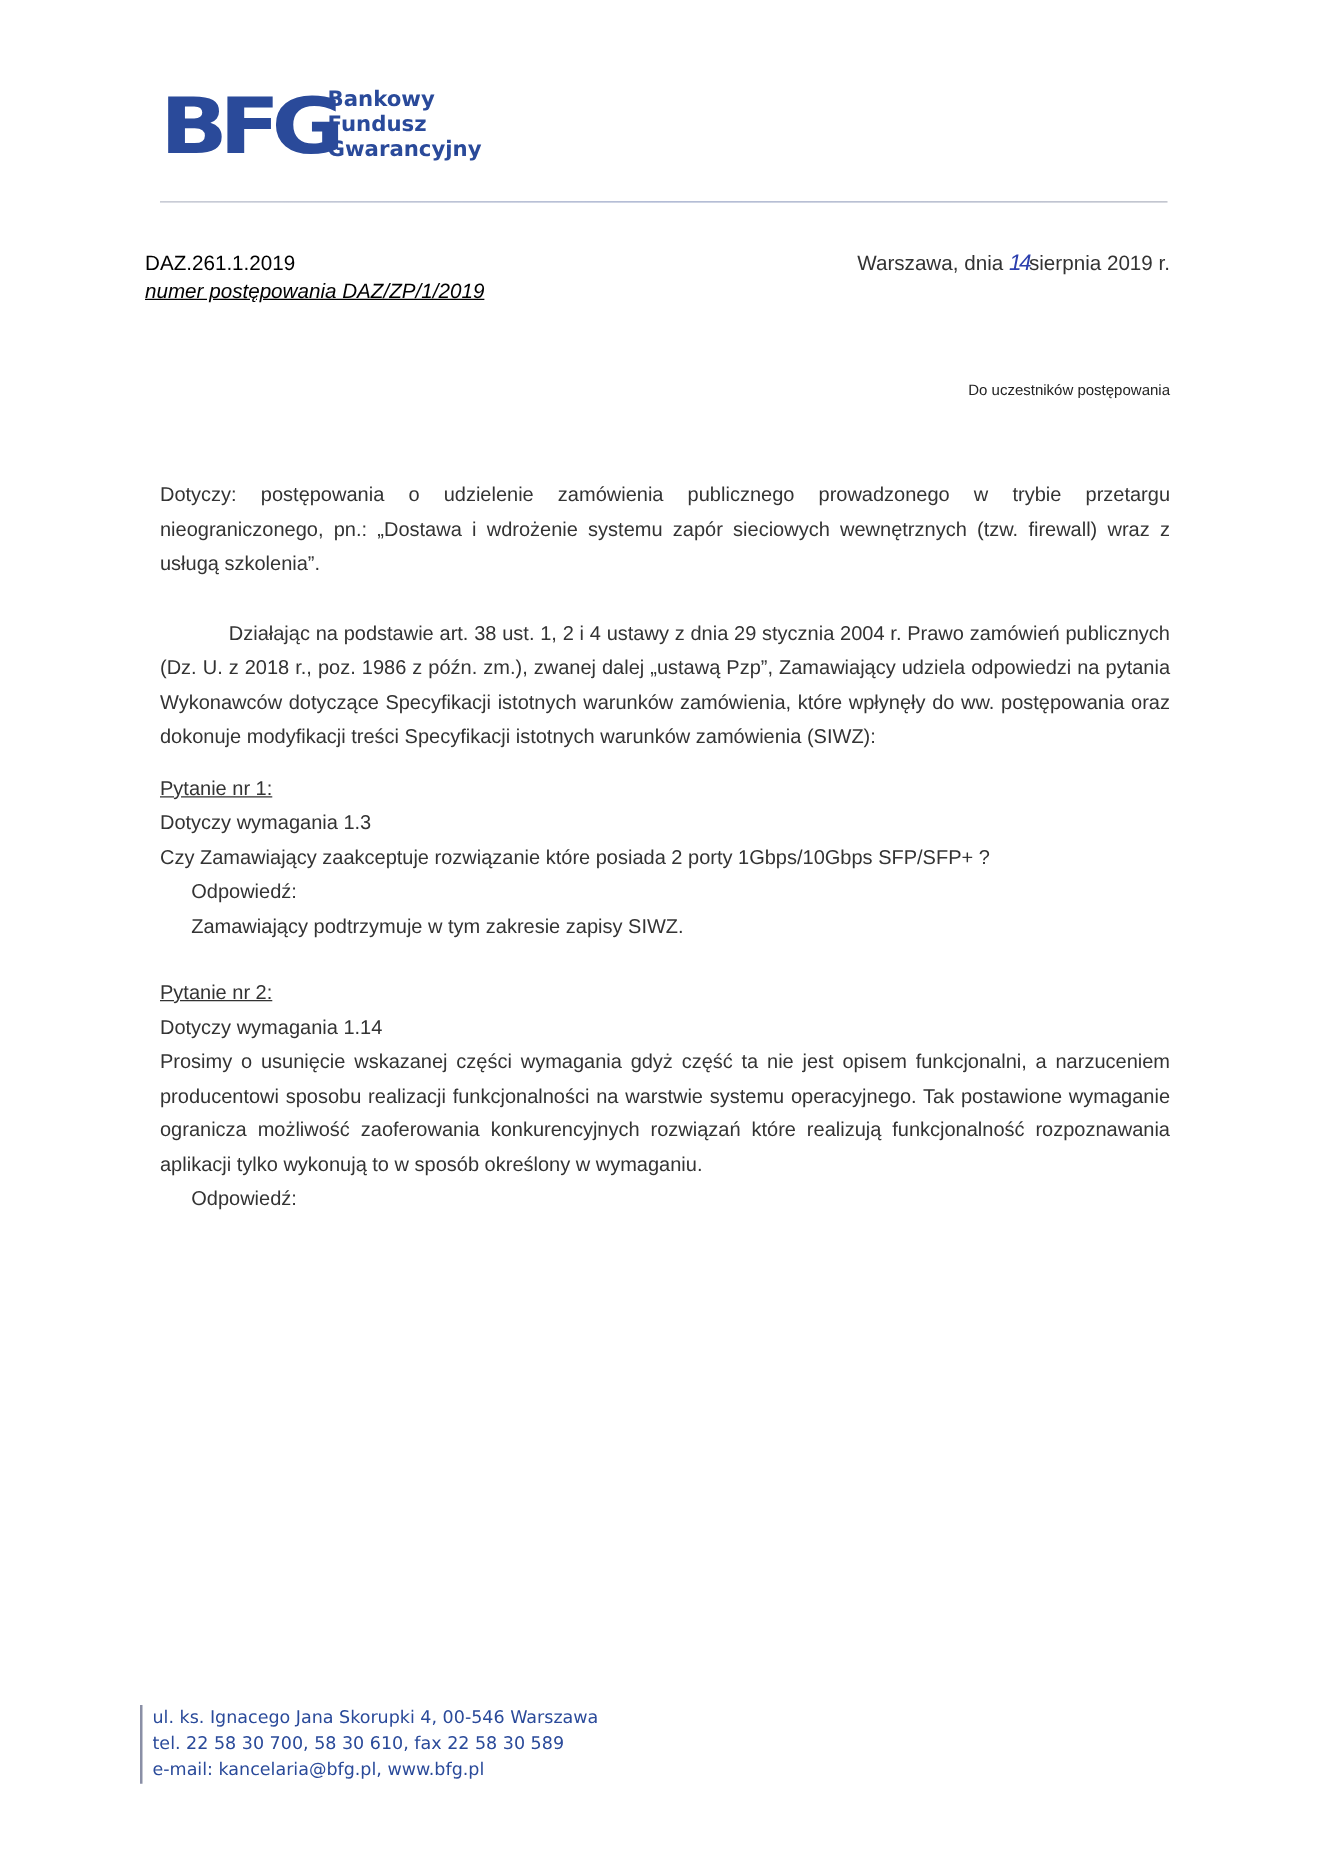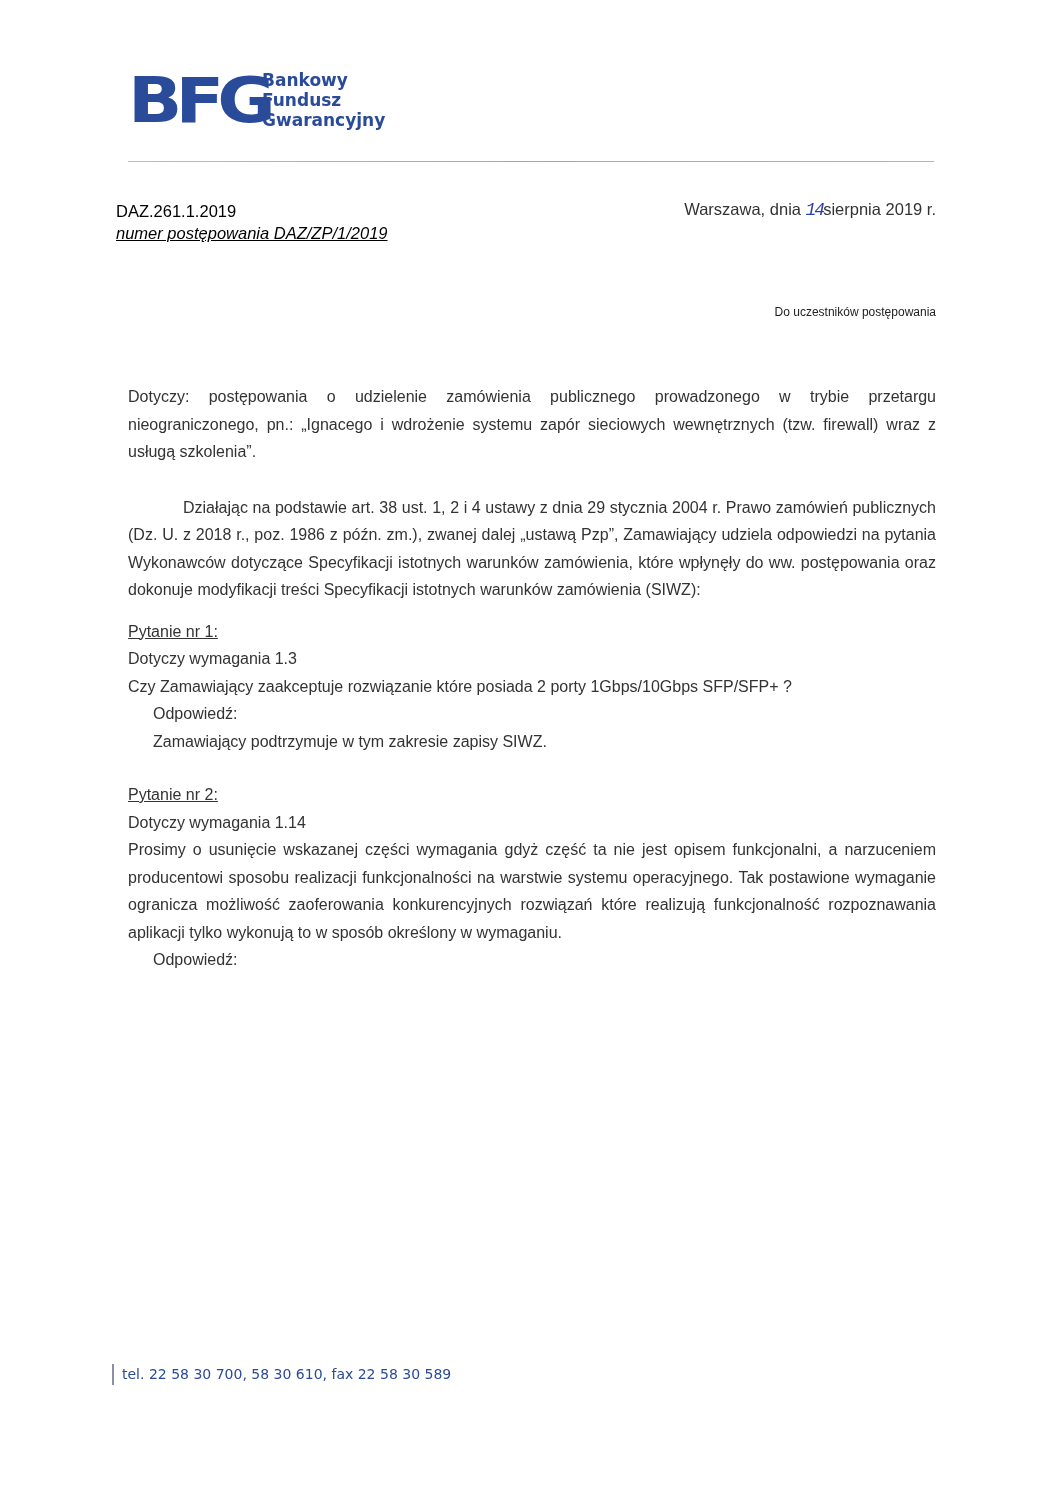--- a/index.html
+++ b/index.html
@@ -17,21 +17,21 @@
       margin-left: 4px; font-size: 17px; font-weight: bold; color: #2a4a9a; line-height: 20px;
       font-family: "DejaVu Sans", sans-serif;
     }
     .header-rule {
       position: absolute; left: 128px; top: 161px; width: 806px; height: 1px;
       background: linear-gradient(to right, #b8bcc8, #9aa6c8, #b0b4c0);
     }
     .ref { position: absolute; left: 116px; top: 200px; font-size: 16.5px; line-height: 22px; color: #000000; }
     .ref .case { font-style: italic; text-decoration: underline; }
     .date { position: absolute; right: 122px; top: 200px; font-size: 16.5px; color: #333; }
-    .date .hand { color: #2c3fae; font-style: italic; font-family: Liberation Mono, monospace; letter-spacing: -2px; font-size: 18px; }
+    .date .hand { color: #2c3fae; font-style: italic; font-family: Liberation Sans, sans-serif; letter-spacing: -2px; font-size: 18px; }
     .recipient { position: absolute; right: 122px; top: 305px; font-size: 12px; color: #222; }
     .body { position: absolute; left: 128px; top: 383px; width: 808px; font-size: 16px; line-height: 27.5px; color: #333; }
     .body p { margin: 0; text-align: justify; }
     .subject { margin-bottom: 28px !important; }
     .intro { text-indent: 55px; margin-bottom: 14px !important; }
     .q-head { text-decoration: underline; margin-top: 12px !important; }
     .answer { margin-left: 25px; }
     .answer p { text-align: justify; }
     .gap { height: 14px; }
     .footer {
@@ -59,21 +59,21 @@
   <div class="case">numer postępowania DAZ/ZP/1/2019</div>
 </div>
 
 <div class="date">
   <span>Warszawa,  dnia </span><span class="hand">14</span><span>sierpnia 2019 r.</span>
 </div>
 
 <div class="recipient">Do uczestników postępowania</div>
 
 <div class="body">
-  <p class="subject">Dotyczy: postępowania o udzielenie zamówienia publicznego prowadzonego w trybie przetargu nieograniczonego, pn.: „Ignacego i wdrożenie systemu zapór sieciowych wewnętrznych (tzw. firewall) wraz z usługą szkolenia”.</p>
+  <p class="subject">Dotyczy: postępowania o udzielenie zamówienia publicznego prowadzonego w trybie przetargu nieograniczonego, pn.: „Dostawa i wdrożenie systemu zapór sieciowych wewnętrznych (tzw. firewall) wraz z usługą szkolenia”.</p>
   <p class="intro">Działając na podstawie art. 38 ust. 1, 2 i 4 ustawy z dnia 29 stycznia 2004 r. Prawo zamówień publicznych (Dz. U. z 2018 r., poz. 1986 z późn. zm.), zwanej dalej „ustawą Pzp”, Zamawiający udziela odpowiedzi na pytania Wykonawców dotyczące Specyfikacji istotnych warunków zamówienia, które wpłynęły do ww. postępowania oraz dokonuje modyfikacji treści Specyfikacji istotnych warunków zamówienia (SIWZ):</p>
 
   <div>
     <p class="q-head">Pytanie nr 1:</p>
     <p>Dotyczy wymagania 1.3</p>
     <p>Czy Zamawiający zaakceptuje rozwiązanie które posiada 2 porty 1Gbps/10Gbps SFP/SFP+ ?</p>
     <div class="answer">
       <p>Odpowiedź:</p>
       <p>Zamawiający podtrzymuje w tym zakresie zapisy SIWZ.</p>
     </div>
@@ -85,14 +85,16 @@
     <p class="q-head">Pytanie nr 2:</p>
     <p>Dotyczy wymagania 1.14</p>
     <p>Prosimy o usunięcie wskazanej części wymagania gdyż część ta nie jest opisem funkcjonalni, a narzuceniem producentowi sposobu realizacji funkcjonalności na warstwie systemu operacyjnego. Tak postawione wymaganie ogranicza możliwość zaoferowania konkurencyjnych rozwiązań które realizują funkcjonalność rozpoznawania aplikacji tylko wykonują to w sposób określony w wymaganiu.</p>
     <div class="answer">
       <p>Odpowiedź:</p>
     </div>
   </div>
 </div>
 
 <div class="footer">
+  <div>ul. ks. Ignacego Jana Skorupki 4, 00-546 Warszawa</div>
   <div>tel. 22 58 30 700, 58 30 610, fax 22 58 30 589</div>
+  <div>e-mail: kancelaria@bfg.pl, www.bfg.pl</div>
 </div>
 
 </body></html>

